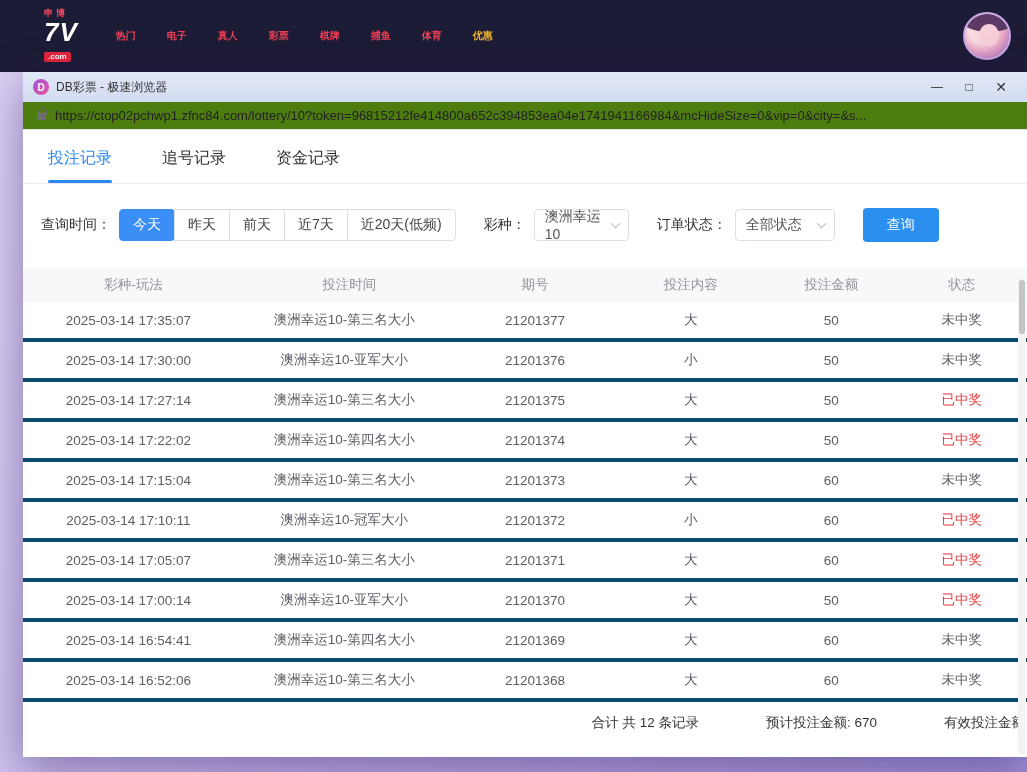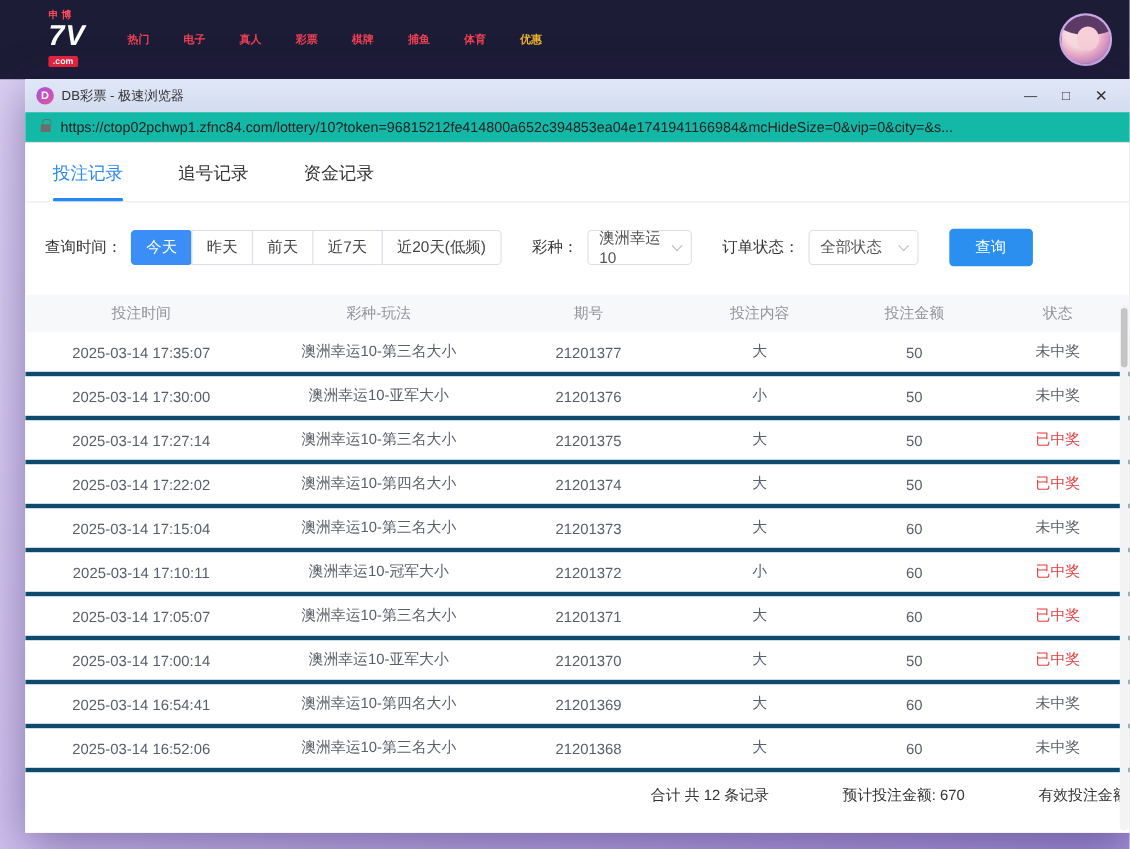--- a/index.html
+++ b/index.html
@@ -37,21 +37,21 @@
     display: flex; align-items: center; padding: 0 10px; flex: 0 0 auto; }
   .win-icon { width: 16px; height: 16px; border-radius: 50%;
     background: linear-gradient(135deg,#a84fe0,#e0569c); color: #fff; font-size: 10px;
     font-weight: 700; display: flex; align-items: center; justify-content: center; margin-right: 7px; }
   .win-title { font-size: 12px; color: #333; }
   .win-controls { margin-left: auto; display: flex; align-items: center; }
   .ctrl { width: 32px; height: 24px; display: flex; align-items: center; justify-content: center;
     font-size: 12px; color: #333; cursor: pointer; }
   .ctrl.close { font-size: 14px; }
 
-  .urlbar { height: 28px; background: #14b8a6; border-bottom: 1px solid #e2e2e2;
+  .urlbar { height: 28px; background: #4d7c0f; border-bottom: 1px solid #e2e2e2;
     display: flex; align-items: center; padding: 0 12px; flex: 0 0 auto; }
   .lock { width: 9px; height: 7px; background: #6d6d6d; border-radius: 1px;
     position: relative; margin: 2px 9px 0 2px; flex: 0 0 auto; }
   .lock::before { content: ''; position: absolute; top: -5px; left: 1px; width: 7px; height: 6px;
     border: 1.5px solid #6d6d6d; border-bottom: none; border-radius: 4px 4px 0 0; }
   .url-text { font-size: 13px; color: #222; white-space: nowrap; overflow: hidden; }
 
   
   .page { flex: 1; background: #fff; display: flex; flex-direction: column; overflow: hidden; }
 
@@ -168,22 +168,22 @@
         <div class="select sel-status">
           <span>全部状态</span>
           <span class="chev"></span>
         </div>
 
         <div class="search-btn">查询</div>
       </div>
 
       <div class="table">
         <div class="thead">
+            <div class="hcell c1">彩种-玩法</div>
             <div class="hcell c0">投注时间</div>
-            <div class="hcell c1">彩种-玩法</div>
             <div class="hcell c2">期号</div>
             <div class="hcell c3">投注内容</div>
             <div class="hcell c4">投注金额</div>
             <div class="hcell c5">状态</div>
           </div>
         <div class="tbody">
             <div class="trow">
               <div class="tcell c0">2025-03-14 17:35:07</div>
               <div class="tcell c1">澳洲幸运10-第三名大小</div>
               <div class="tcell c2">21201377</div>

